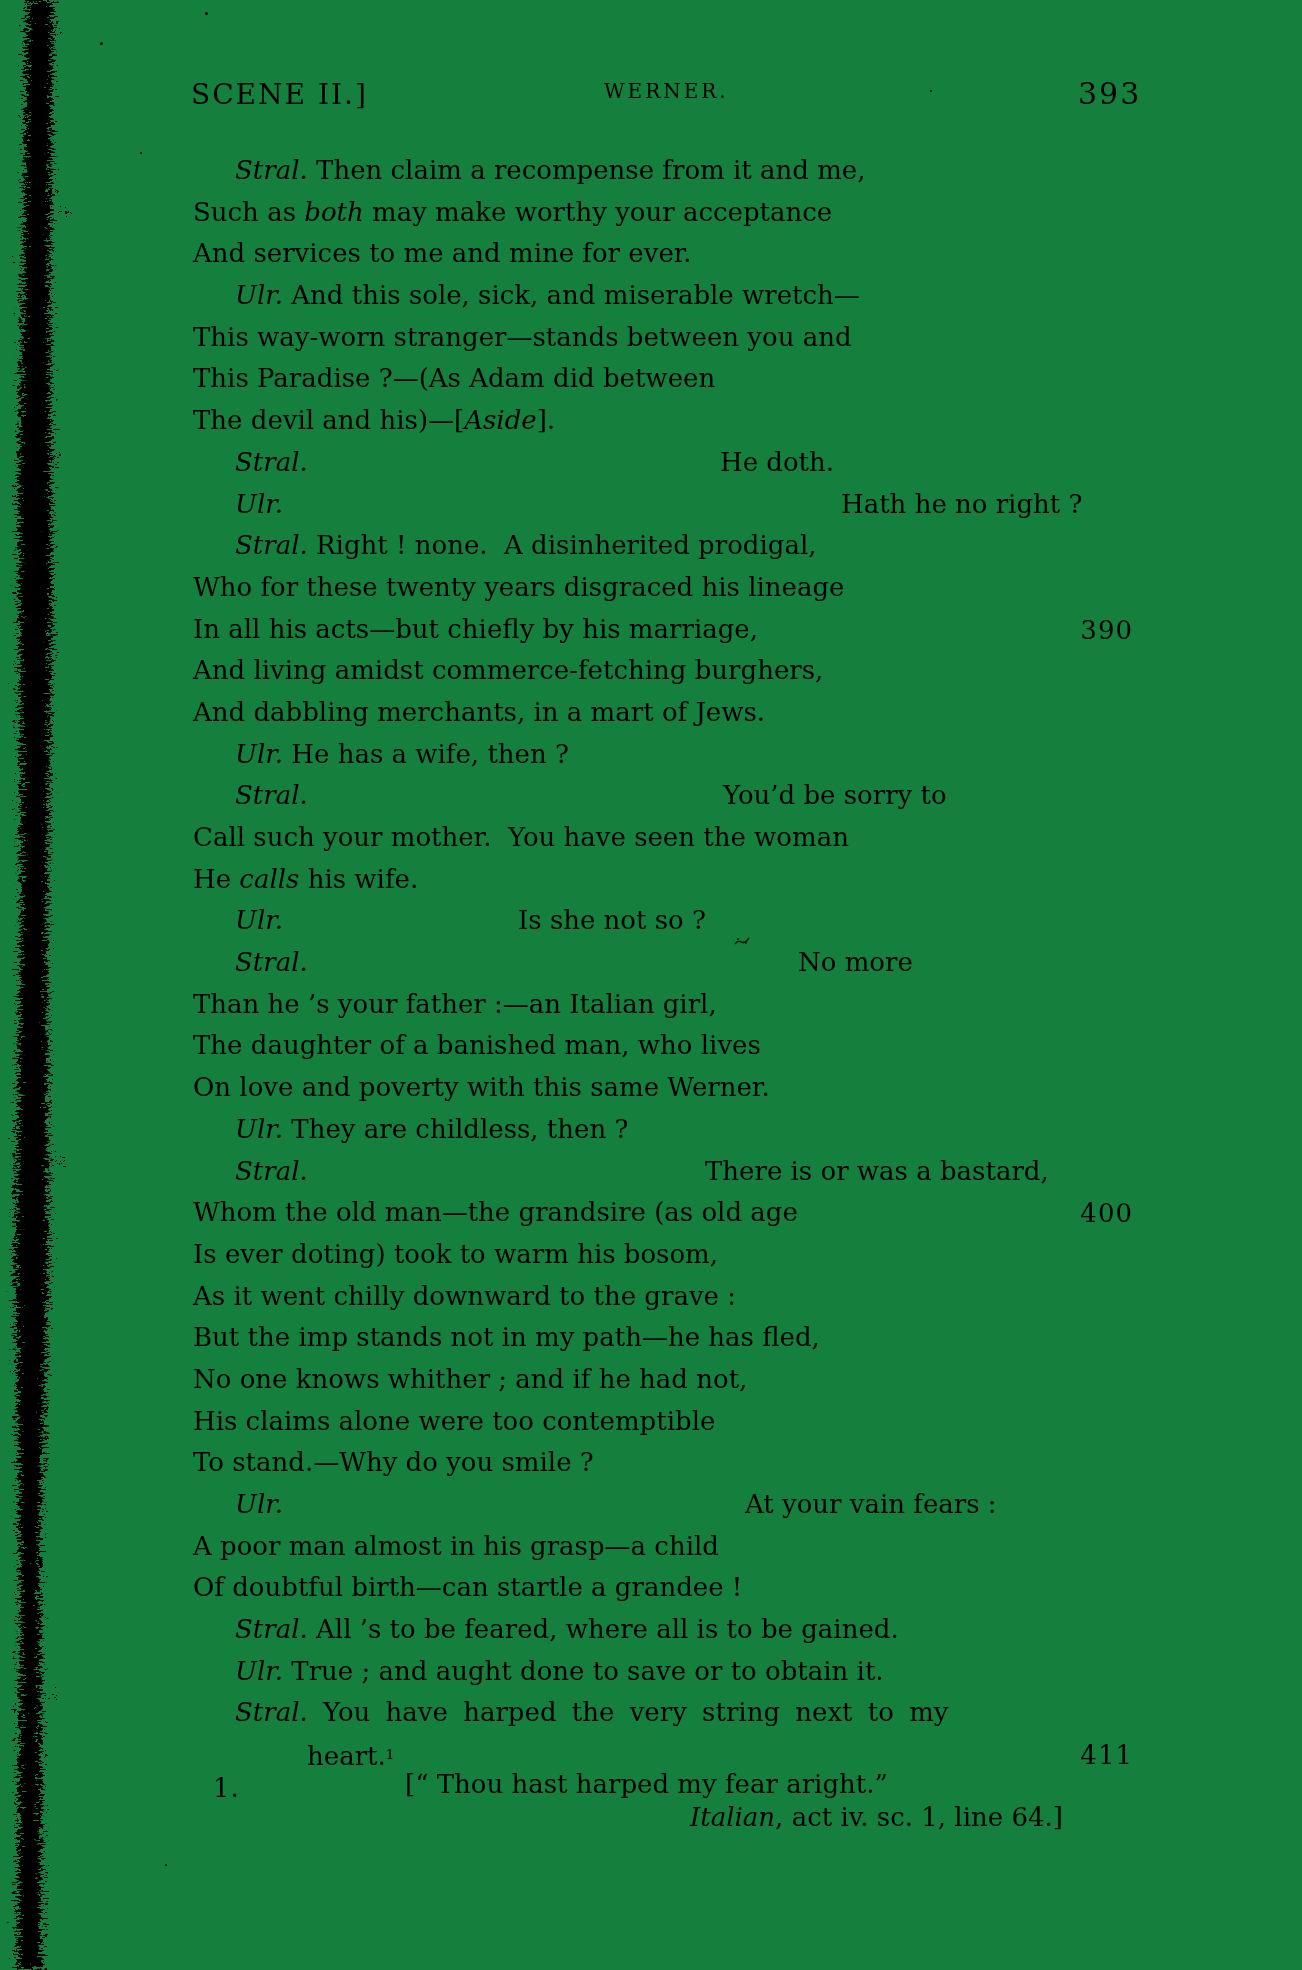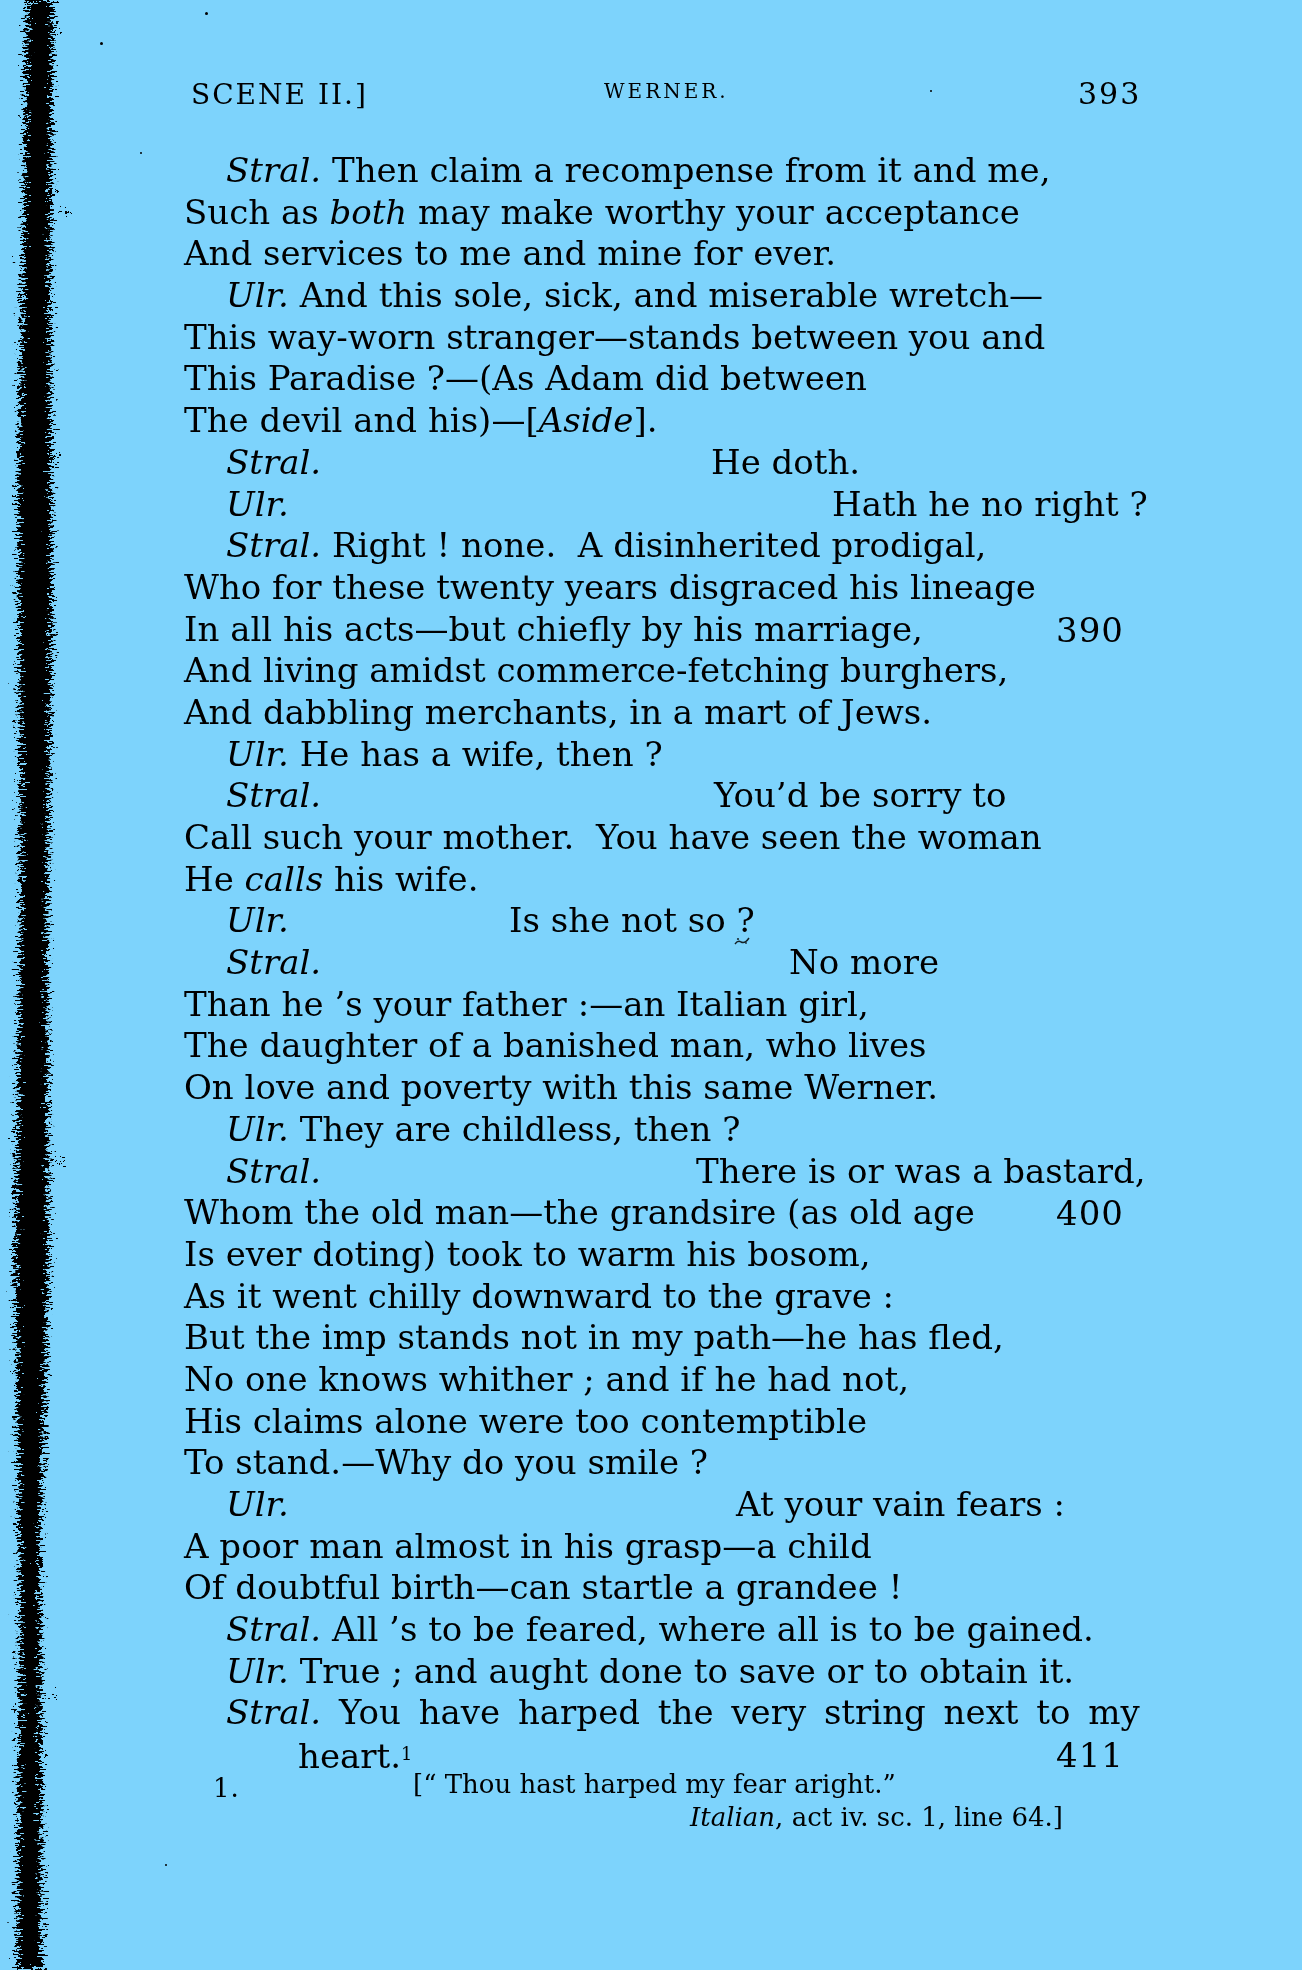--- a/index.html
+++ b/index.html
@@ -1,48 +1,48 @@
 <!DOCTYPE html>
 <html><head>
 <meta charset="utf-8">
 <style>
   html,body{margin:0;padding:0;background:#ffffff;}
   #page{
     position:relative;
     width:1302px;height:1970px;
-    background:#7dd3fc;
+    background:#15803d;
     overflow:hidden;
     font-family:"DejaVu Serif", serif;
     color:#000;
   }
   
   .hdr-item{position:absolute;white-space:pre;}
   #hdr-scene{left:191px;top:78px;font-size:28px;letter-spacing:2px;}
   #hdr-title{left:604px;top:79px;font-size:20px;letter-spacing:3px;}
   #hdr-page{left:1078px;top:76px;font-size:30px;letter-spacing:2px;}
   
   #verse{
-    position:absolute;left:184px;top:150px;width:940px;
-    font-size:34px;line-height:41.7px;white-space:pre;
+    position:absolute;left:193px;top:150px;width:940px;
+    font-size:26px;line-height:41.7px;white-space:pre;
   }
   .line{position:relative;height:41.7px;}
   .sp{padding-left:42px;}          
   .heart{padding-left:114px;}      
   .it{font-style:italic;}
   .cont{position:absolute;top:0;}  
   .lnum{position:absolute;right:0;top:1px;letter-spacing:1px;}
   .spread{word-spacing:7px;}
   .sups{font-size:0.52em;vertical-align:0.45em;letter-spacing:0;}
   
   #footnote{
     position:absolute;left:190px;top:1768px;width:940px;height:80px;
     font-size:26px;line-height:33px;white-space:pre;
   }
   #fn-marker{position:absolute;left:23px;top:4px;letter-spacing:1px;}
-  #fn-line1{position:absolute;left:223px;top:0;}
+  #fn-line1{position:absolute;left:215px;top:0;}
   #fn-line2{position:absolute;left:500px;top:33px;}
   
   #gutter-band{position:absolute;left:0;top:0;pointer-events:none;}
   .speck{position:absolute;background:#000;border-radius:50%;}
   #smudge{position:absolute;left:733px;top:934px;width:18px;height:14px;}
 </style>
 </head>
 <body>
 
 <div id="page">

